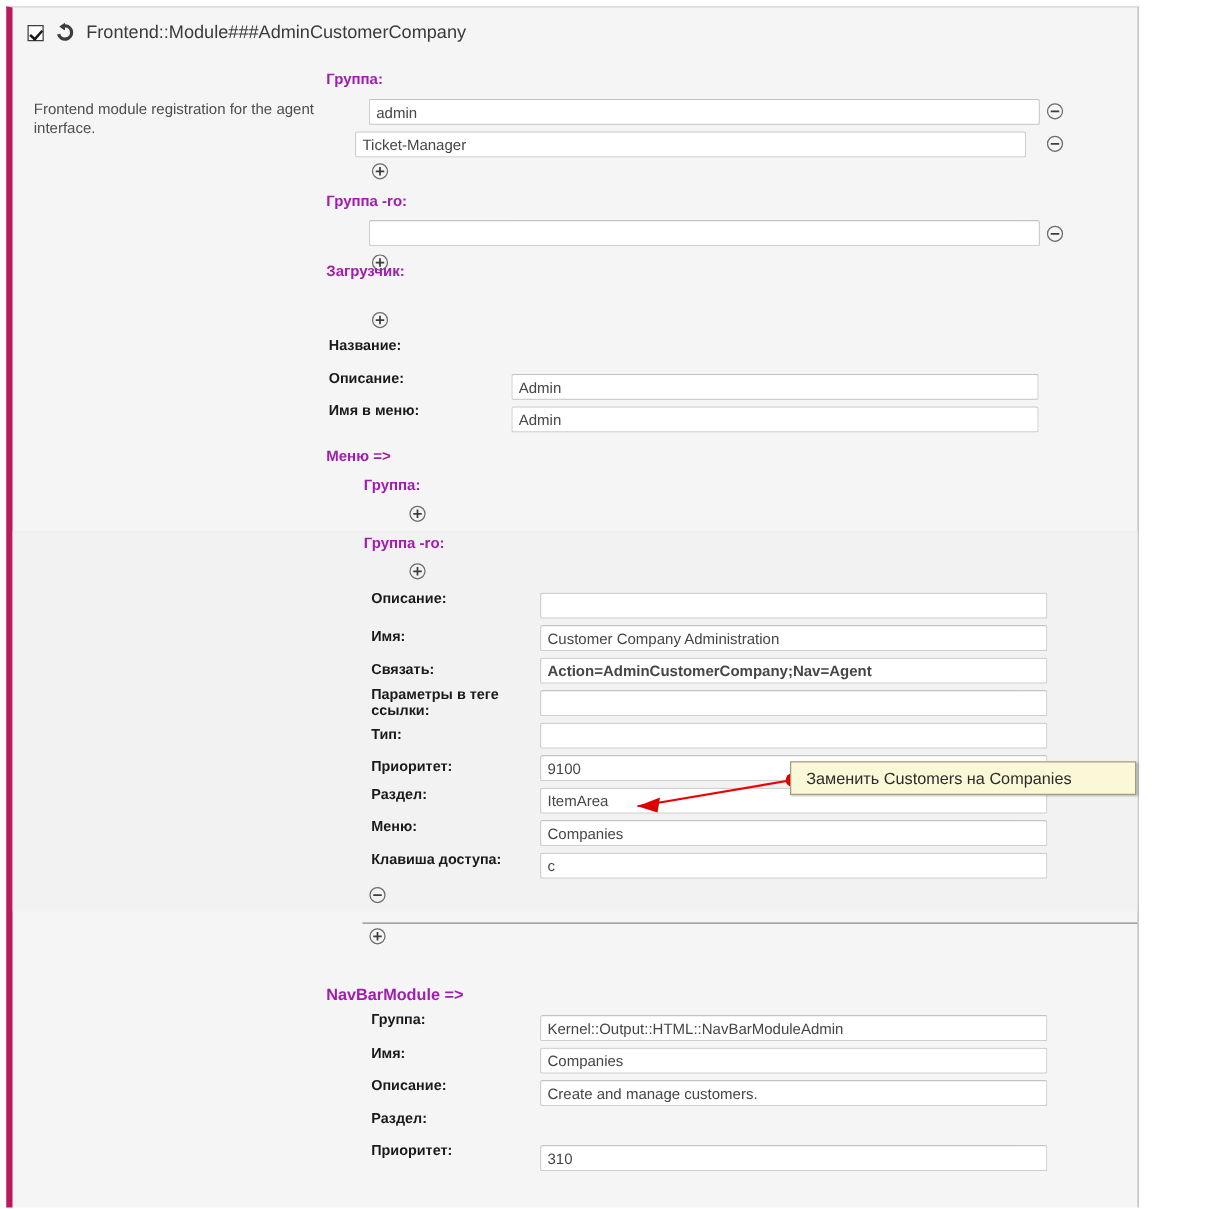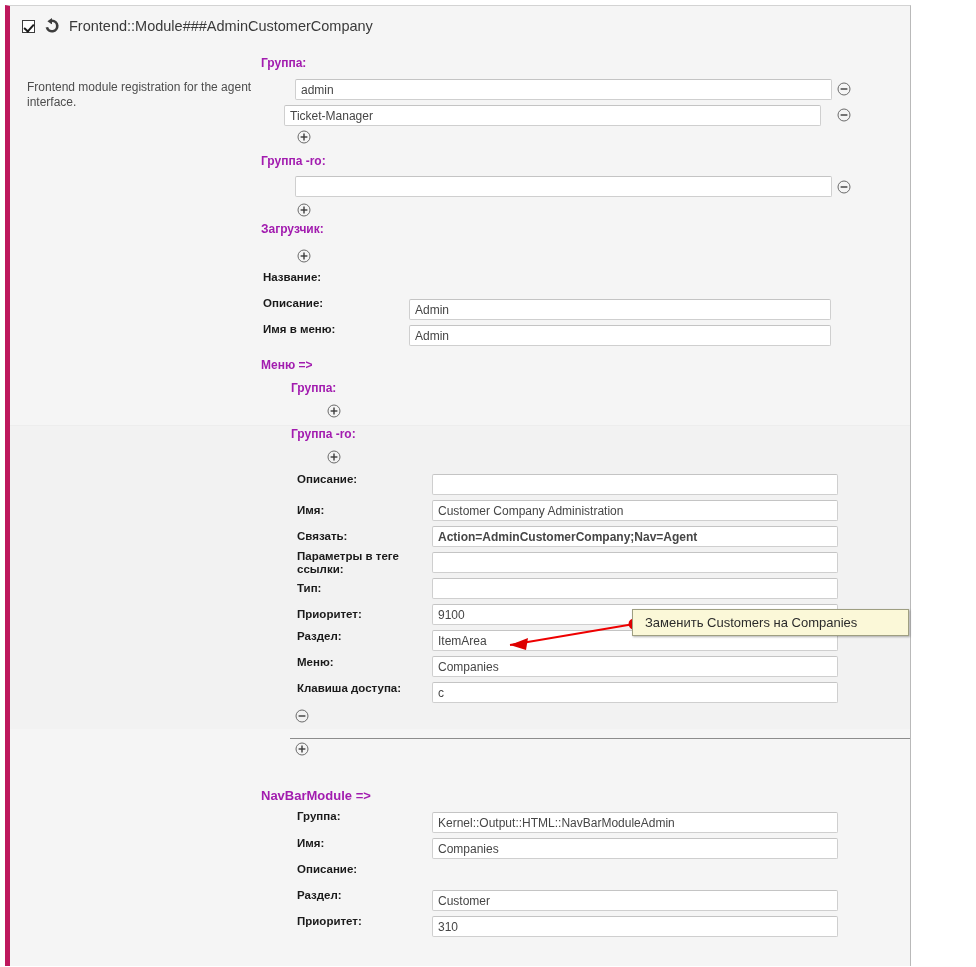--- a/index.html
+++ b/index.html
@@ -218,21 +218,21 @@
     <circle cx="7" cy="7" r="6" fill="none" stroke="#6b6b6b" stroke-width="1"></circle>
     <line x1="3.6" y1="7" x2="10.4" y2="7" stroke="#3d3d3d" stroke-width="1.4"></line>
   </svg>
 
   <svg class="circ" style="left:287px; top:197px;" viewBox="0 0 14 14">
     <circle cx="7" cy="7" r="6" fill="none" stroke="#6b6b6b" stroke-width="1"></circle>
     <line x1="3.6" y1="7" x2="10.4" y2="7" stroke="#3d3d3d" stroke-width="1.4"></line>
     <line x1="7" y1="3.6" x2="7" y2="10.4" stroke="#3d3d3d" stroke-width="1.4"></line>
   </svg>
 
-  <div class="grp-label" style="left:251px; top:216px;">Загрузчик:</div>
+  <div class="grp-label" style="left:251px; top:204px;">Загрузчик:</div>
   <svg class="circ" style="left:287px; top:243px;" viewBox="0 0 14 14">
     <circle cx="7" cy="7" r="6" fill="none" stroke="#6b6b6b" stroke-width="1"></circle>
     <line x1="3.6" y1="7" x2="10.4" y2="7" stroke="#3d3d3d" stroke-width="1.4"></line>
     <line x1="7" y1="3.6" x2="7" y2="10.4" stroke="#3d3d3d" stroke-width="1.4"></line>
   </svg>
 
   <div class="fld-label" style="left:253px; top:265px;">Название:</div>
 
   <div class="fld-label" style="left:253px; top:291px;">Описание:</div>
   <input class="txt" style="left: 399px; top: 293px; width: 422px;" value="Admin">
@@ -298,23 +298,23 @@
 
   <div class="grp-label" style="left:251px; top:782px; font-size:13px;">NavBarModule =&gt;</div>
 
   <div class="fld-label" style="left:287px; top:804px;">Группа:</div>
   <input class="txt" style="left: 422px; top: 806px; width: 406px;" value="Kernel::Output::HTML::NavBarModuleAdmin">
 
   <div class="fld-label" style="left:287px; top:831px;">Имя:</div>
   <input class="txt" style="left: 422px; top: 832px; width: 406px;" value="Companies">
 
   <div class="fld-label" style="left:287px; top:857px;">Описание:</div>
+  <input class="txt" style="left: 422px; top: 858px; width: 406px;" value="Create and manage customers.">
 
   <div class="fld-label" style="left:287px; top:883px;">Раздел:</div>
-  <input class="txt" style="left: 422px; top: 884px; width: 406px;" value="Customer">
 
   <div class="fld-label" style="left:287px; top:909px;">Приоритет:</div>
   <input class="txt" style="left: 422px; top: 910px; width: 406px;" value="310">
 
 </div>
 
 <svg id="arrow-svg" viewBox="0 0 170 55">
   <line x1="154" y1="19" x2="30" y2="40" stroke="#ee0000" stroke-width="1.8"></line>
   <polygon points="30,40 48,33 46,45" fill="#dd0000"></polygon>
   <circle cx="154" cy="19" r="5.5" fill="#e00000"></circle>

